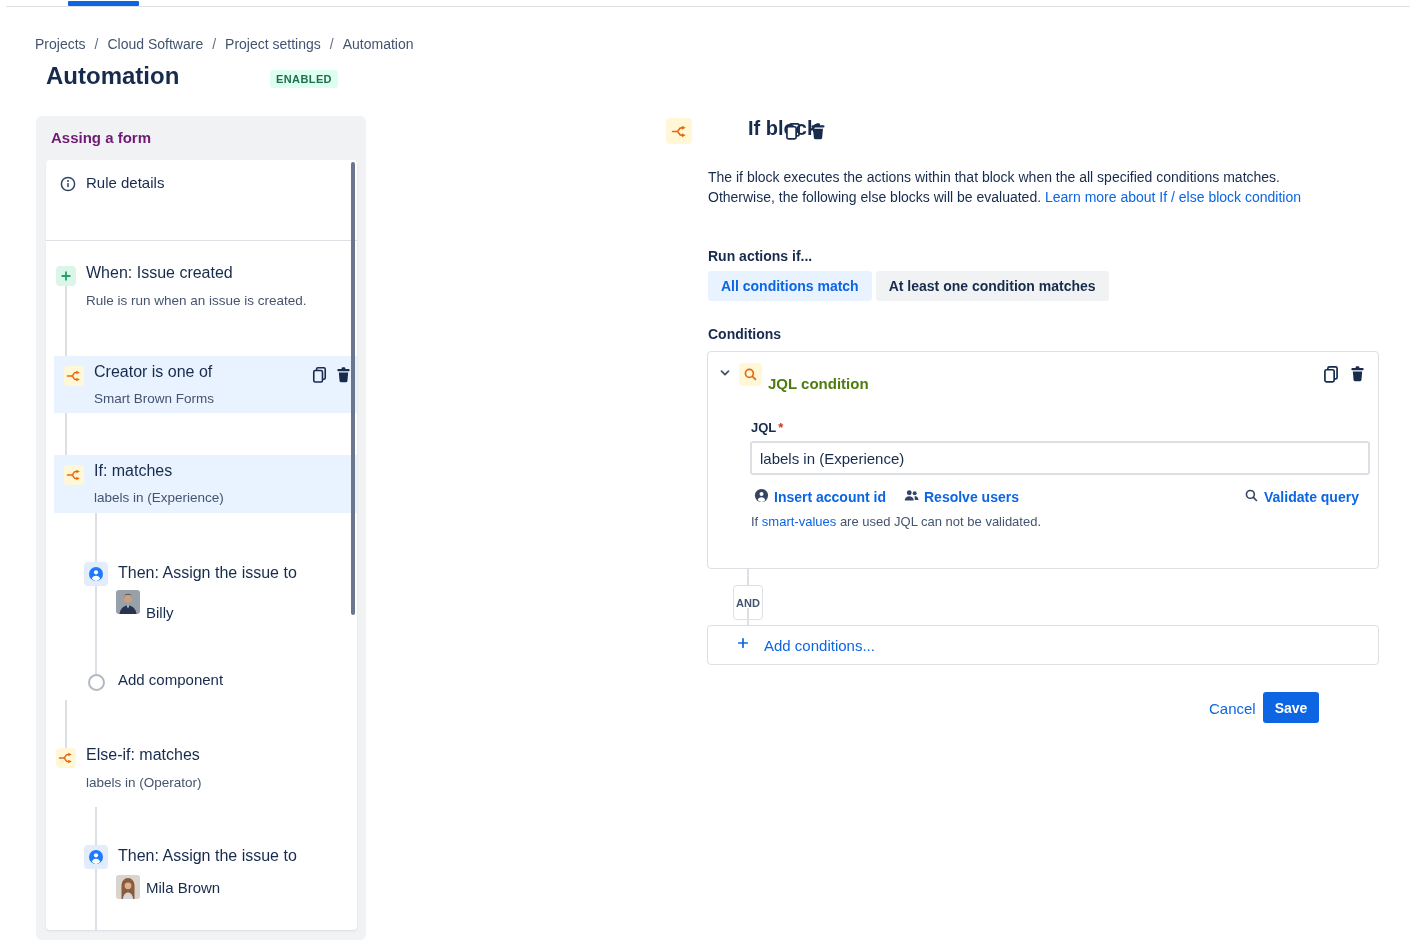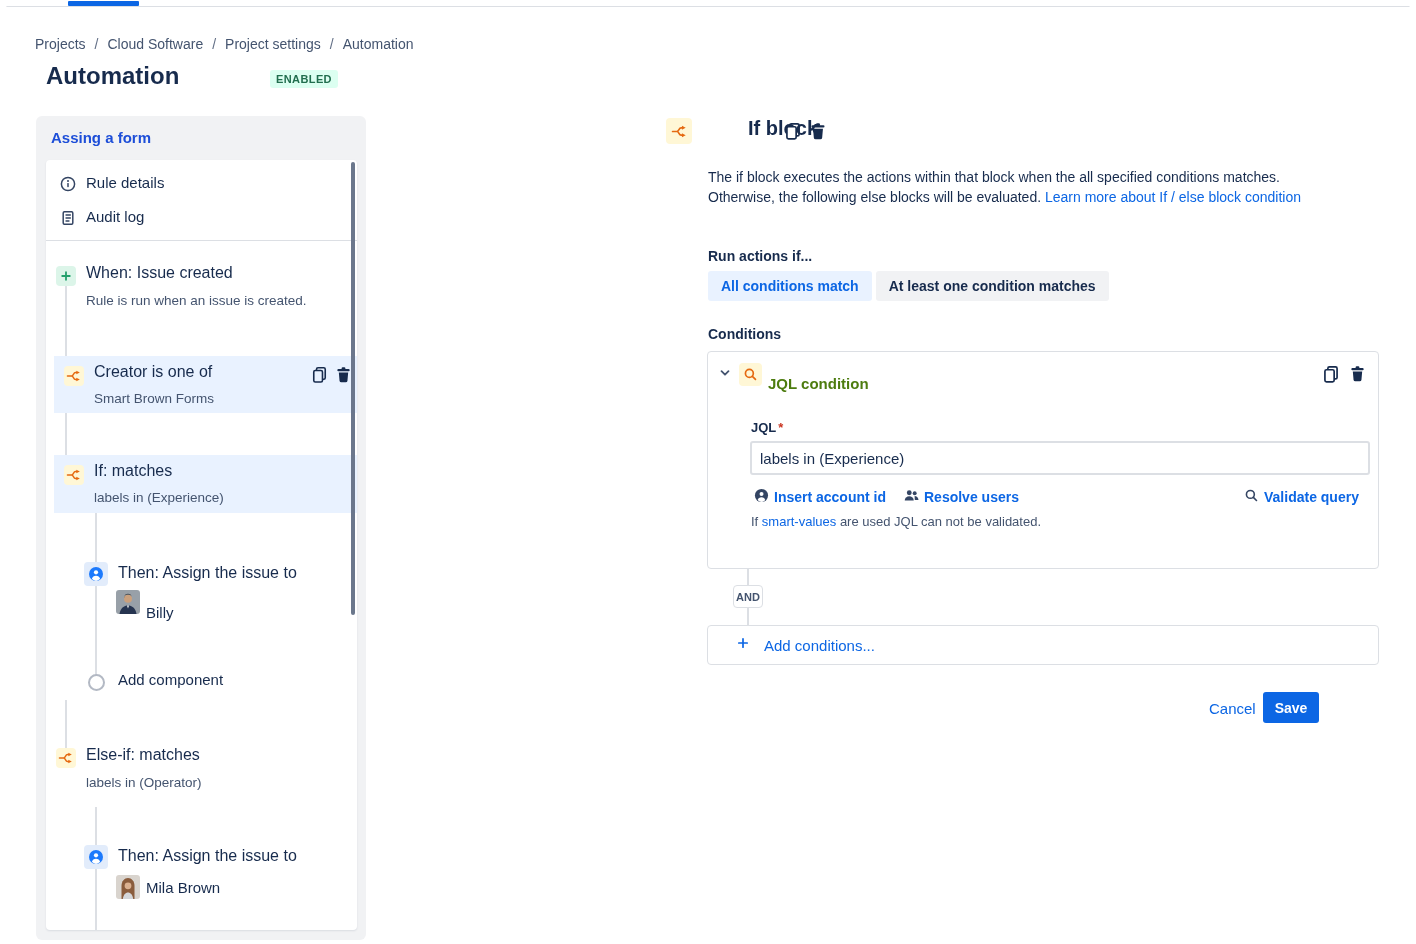--- a/index.html
+++ b/index.html
@@ -11,21 +11,21 @@
   .tab-indicator{position:absolute;left:68px;top:1px;width:71px;height:5px;background:#0C66E4;border-radius:1px;}
   
   .breadcrumb{position:absolute;left:35px;top:36px;display:flex;gap:9px;font-size:14px;color:#44546F;align-items:center;}
   .breadcrumb a{color:#44546F;text-decoration:none;cursor:pointer;}
   .crumb-sep{color:#626F86;}
   .page-title{position:absolute;left:46px;top:62px;font-size:24px;font-weight:700;color:#172B4D;}
   .badge{position:absolute;left:270px;top:70px;background:#DCFFF1;color:#216E4E;font-size:11px;font-weight:700;
          letter-spacing:.4px;padding:3px 6px;border-radius:3px;}
   
   .side-panel{position:absolute;left:36px;top:116px;width:330px;height:824px;background:#F1F2F4;border-radius:6px;}
-  .side-heading{position:absolute;left:15px;top:13px;font-size:15px;font-weight:700;color:#1d4ed8;}
+  .side-heading{position:absolute;left:15px;top:13px;font-size:15px;font-weight:700;color:#701a75;}
   .side-card{position:absolute;left:10px;top:44px;width:311px;height:770px;background:#fff;border-radius:4px;
              box-shadow:0 1px 2px rgba(9,30,66,.10);overflow:hidden;}
   .nav-row{position:absolute;left:0;width:311px;height:32px;cursor:pointer;}
   .nav-label{position:absolute;left:40px;top:6px;font-size:15px;color:#172B4D;}
   .divider{position:absolute;left:0;top:80px;width:311px;height:1px;background:#DCDFE4;}
   .connector{position:absolute;width:2px;background:#DCDFE4;}
   .icon-sq{position:absolute;width:20px;height:20px;border-radius:4px;display:flex;align-items:center;justify-content:center;}
   .sq-green{background:#DCF5E9;}
   .sq-yellow{background:#FFF7D6;}
   .sq-blue{background:#E2ECFB;}
@@ -49,21 +49,21 @@
   .match-btn.sel{background:#E9F2FF;color:#0C66E4;}
   .match-btn.unsel{background:#F1F2F4;color:#172B4D;}
   .cond-card{position:absolute;left:707px;top:351px;width:672px;height:218px;border:1px solid #DCDFE4;border-radius:4px;background:#fff;box-sizing:border-box;}
   .card-title{position:absolute;left:60px;top:23px;font-size:15px;font-weight:700;color:#4d7c0f;}
   .jql-label{position:absolute;left:43px;top:68px;font-size:13px;font-weight:700;color:#172B4D;}
   .req{color:#CA3521;margin-left:2px;}
   .jql-input{position:absolute;left:42px;top:89px;width:600px;height:30px;border:2px solid #DCDFE4;border-radius:3px;
              font-size:15px;color:#172B4D;padding:0 8px;font-family:inherit;outline:none;}
   .links-row .lnk{position:absolute;top:136px;display:flex;align-items:center;gap:5px;font-size:14px;font-weight:700;color:#0C66E4;cursor:pointer;}
   .note{position:absolute;left:43px;top:162px;font-size:13px;color:#44546F;}
-  .and-chip{position:absolute;left:733px;top:585px;width:30px;height:23px;border:1px solid #DCDFE4;border-radius:4px;background:#fff;
+  .and-chip{position:absolute;left:733px;top:585px;width:30px;height:35px;border:1px solid #DCDFE4;border-radius:4px;background:#fff;
             display:flex;align-items:center;justify-content:center;font-size:11px;font-weight:600;color:#44546F;box-sizing:border-box;}
   .add-card{position:absolute;left:707px;top:625px;width:672px;height:40px;border:1px solid #DCDFE4;border-radius:4px;background:#fff;
             box-sizing:border-box;display:flex;align-items:center;padding-left:28px;gap:14px;cursor:pointer;}
   .add-label{font-size:15px;color:#0C66E4;}
   .cancel-btn{position:absolute;left:1203px;top:699px;font-size:15px;font-weight:500;color:#0C66E4;background:none;border:none;cursor:pointer;font-family:inherit;}
   .save-btn{position:absolute;left:1263px;top:692px;width:56px;height:31px;background:#0C66E4;color:#fff;border:none;border-radius:3px;
             font-size:14px;font-weight:700;cursor:pointer;font-family:inherit;}
 </style>
 </head>
 <body>
@@ -94,29 +94,20 @@
 
       <div class="nav-row" style="top:8px;">
         <span class="abs" style="left:14px;top:8px;">
           <svg width="16" height="16" viewBox="0 0 16 16">
               <circle cx="8" cy="8" r="6.6" fill="none" stroke="#344563" stroke-width="1.5"></circle>
               <circle cx="8" cy="4.9" r="1" fill="#344563"></circle>
               <rect x="7.25" y="6.9" width="1.5" height="4.3" rx="0.7" fill="#344563"></rect>
             </svg>
         </span>
         <span class="nav-label">Rule details</span>
-      </div>
-      <div class="nav-row" style="top:42px;">
-        <span class="abs" style="left:14px;top:8px;">
-          <svg width="16" height="16" viewBox="0 0 16 16">
-              <rect x="3.2" y="1.8" width="9.6" height="12.4" rx="1.2" fill="none" stroke="#344563" stroke-width="1.5"></rect>
-              <path d="M6 5h4.4M6 8h4.4M6 11h3" stroke="#344563" stroke-width="1.3" stroke-linecap="round"></path>
-            </svg>
-        </span>
-        <span class="nav-label">Audit log</span>
       </div>
       <div class="divider"></div>
 
       <div class="connector" style="left:19px;top:126px;height:180px;"></div>
       <div class="connector" style="left:49px;top:353px;height:166px;"></div>
       <div class="connector" style="left:19px;top:540px;height:58px;"></div>
       <div class="connector" style="left:49px;top:647px;height:123px;"></div>
 
       <div class="row-plain">
         <span class="icon-sq sq-green" style="left:10px;top:106px;">

